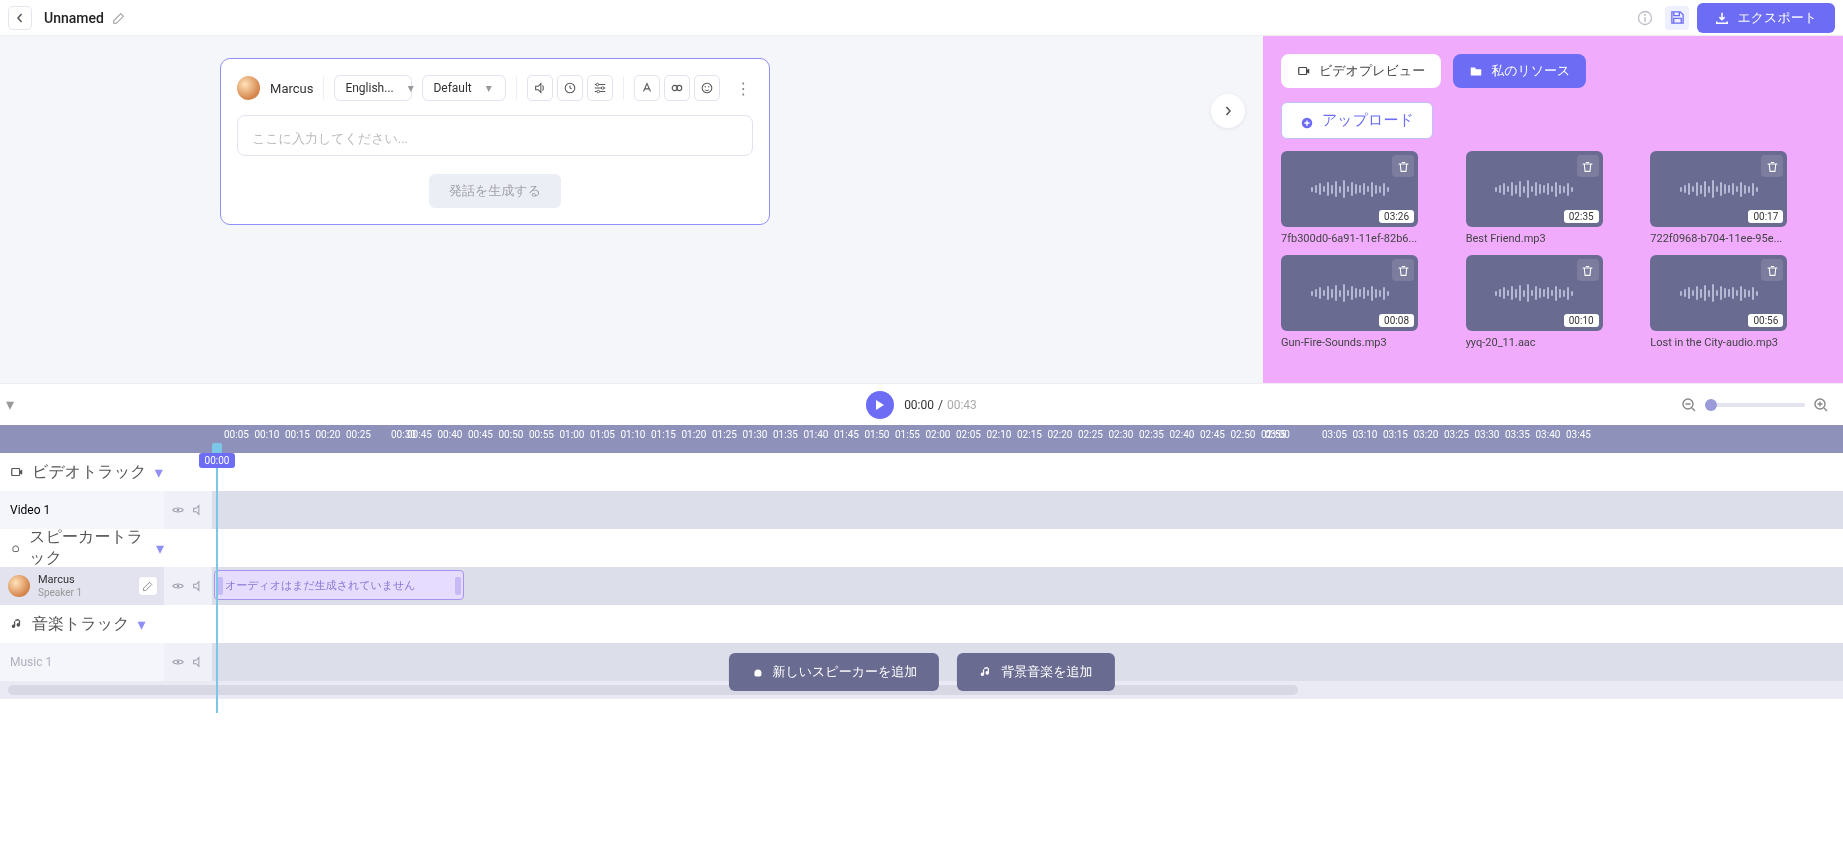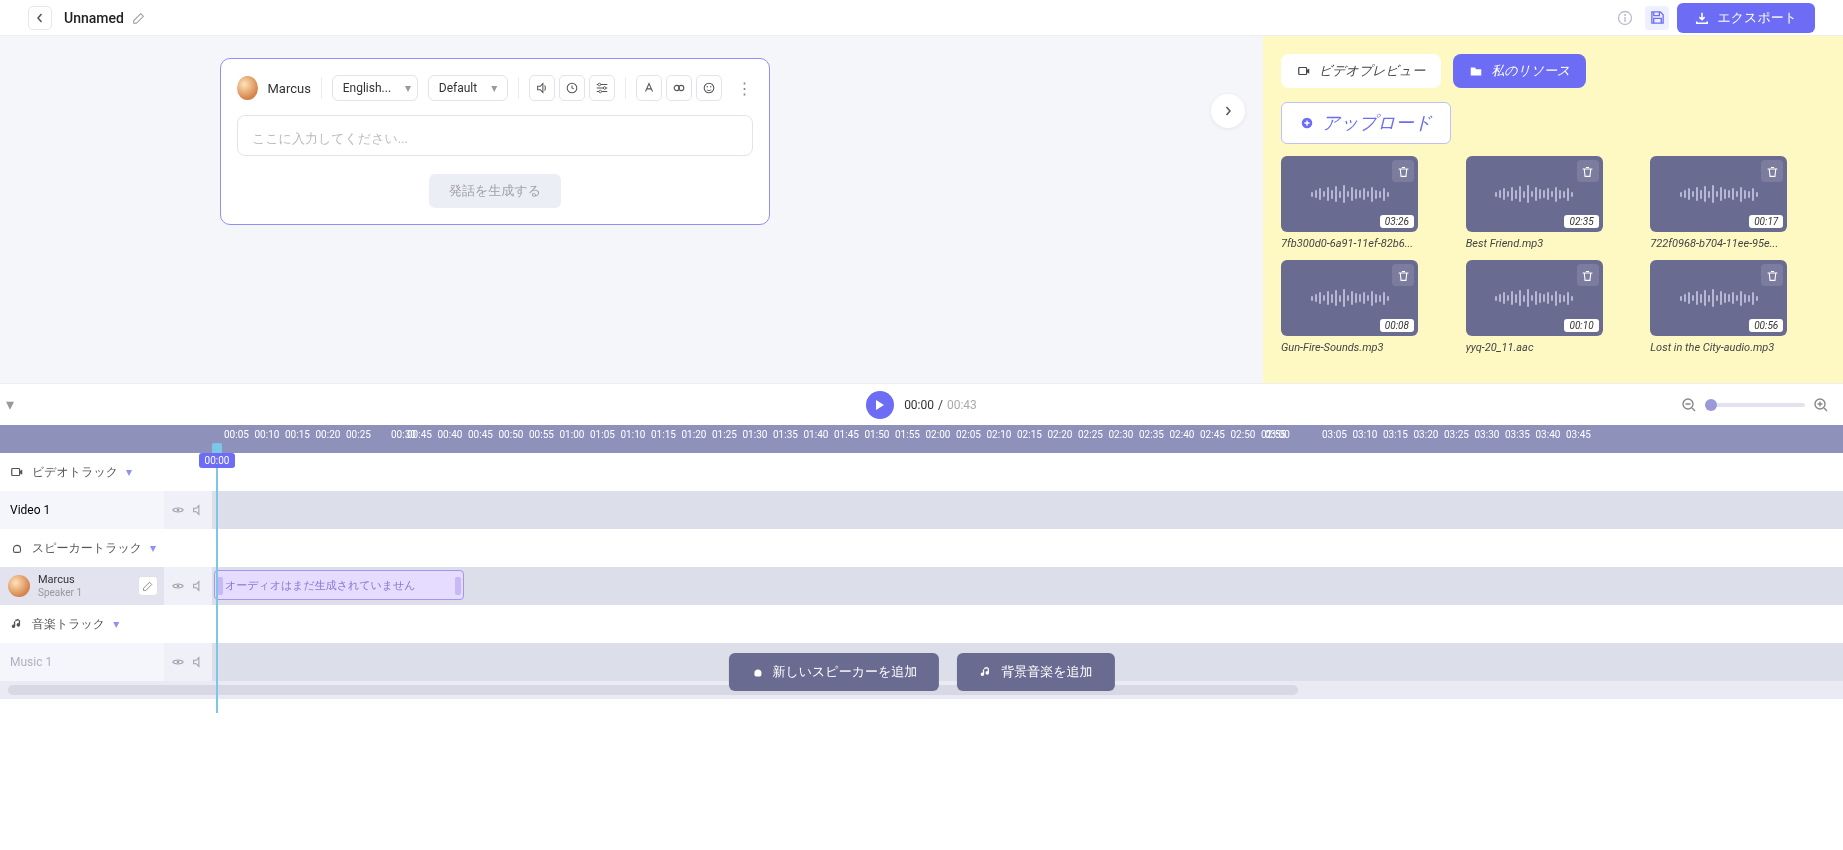--- a/index.html
+++ b/index.html
@@ -1,19 +1,19 @@
 <!DOCTYPE html>
 <html><head>
 <meta charset="utf-8">
 <style>
 * { margin:0; padding:0; box-sizing:border-box; font-family:-apple-system,BlinkMacSystemFont,"Segoe UI",Roboto,sans-serif; }
 body { background:#fff; overflow:hidden; height:850px; width:1843px; }
 
 
-.topbar { height:36px; display:flex; align-items:center; padding:0 28px; background:#fff; border-bottom:1px solid #eee; }
+.topbar { height:36px; display:flex; align-items:center; padding:0 8px; background:#fff; border-bottom:1px solid #eee; }
 .back-btn { width:24px; height:24px; border:1px solid #e6e6ee; border-radius:5px; display:flex; align-items:center; justify-content:center; cursor:pointer; color:#555; margin-right:12px; }
 .title { font-size:14px; font-weight:500; color:#222; }
 .edit-title { margin-left:8px; color:#999; cursor:pointer; }
 .topbar-spacer { flex:1; }
 .top-icon { width:24px; height:24px; display:flex; align-items:center; justify-content:center; color:#bdbdc9; cursor:pointer; margin-right:8px; }
 .top-icon.active { background:#eef0ff; border-radius:4px; color:#6c6cf5; }
 .export-btn { background:#6c6cf5; color:#fff; padding:6px 18px; border-radius:6px; font-size:13px; display:flex; align-items:center; gap:8px; cursor:pointer; }
 
 
 .main { display:flex; height:calc(383px - 36px); }
@@ -29,29 +29,29 @@
 .tool-icons { display:flex; gap:4px; }
 .tool-icon { width:26px; height:26px; border:1px solid #e3e3ef; border-radius:5px; display:flex; align-items:center; justify-content:center; color:#555; cursor:pointer; }
 .kebab { width:20px; display:flex; align-items:center; justify-content:center; color:#888; cursor:pointer; margin-left:4px; }
 .textarea-wrap { margin-top:14px; border:1px solid #e3e3ef; border-radius:8px; padding:12px 14px 6px; }
 .textarea { width:100%; border:none; outline:none; font-size:13px; color:#333; resize:none; height:20px; }
 .textarea::placeholder { color:#bbb; }
 .charcount { text-align:right; font-size:11px; color:#aaa; }
 .gen-btn { margin:18px auto 0; width:fit-content; padding:8px 20px; background:#eceef5; color:#a0a0a8; border-radius:6px; font-size:13px; cursor:default; }
 
 
-.right-col { width:580px; background:#fef9c3; display:flex; flex-direction:column;font-style:italic; }
+.right-col { width:580px; background:#f0abfc; display:flex; flex-direction:column; }
 .right-tabs { margin:18px 18px 0; display:flex; gap:12px; align-items:center; }
 .tab-pill { padding:8px 16px; background:#fff; border-radius:8px; font-size:13px; color:#444; display:flex; align-items:center; gap:8px; cursor:pointer; }
 .tab-pill.active { background:#6c6cf5; color:#fff; }
 .sub-col { width:98px; display:flex; flex-direction:column; gap:10px; }
 .sub-tab { padding:10px 12px; background:#fff; border-radius:8px; font-size:13px; color:#444; display:flex; align-items:center; gap:8px; cursor:pointer; }
 .sub-tab.active { background:#6c6cf5; color:#fff; }
 .right-body { display:flex; margin:14px 18px 0; gap:16px; }
-.upload-btn { border:1px solid #bfc0f7; border-radius:6px; padding:8px 18px; font-size:18px; color:#6c6cf5; display:flex; align-items:center; gap:8px; cursor:pointer; background:#fff; }
+.upload-btn { border:1px solid #bfc0f7; border-radius:6px; padding:8px 18px; font-size:15px; color:#6c6cf5; display:flex; align-items:flex-end; gap:8px; cursor:pointer; background:#fff; }
 .grid { display:grid; grid-template-columns:repeat(3,1fr); gap:10px; flex:1; margin-top:0; }
 .asset { width:137px; }
 .asset-thumb { height:76px; background:#6a6b91; border-radius:6px; position:relative; display:flex; align-items:center; justify-content:center; }
 .asset-thumb .wave { display:flex; gap:2px; align-items:center; }
 .asset-thumb .wave span { width:2px; background:#b6b7d4; border-radius:1px; }
 .asset-del { position:absolute; top:4px; right:4px; width:22px; height:22px; background:rgba(255,255,255,.12); border-radius:4px; display:flex; align-items:center; justify-content:center; color:#fff; cursor:pointer; }
 .asset-dur { position:absolute; bottom:4px; right:4px; background:#fff; border-radius:3px; font-size:10px; padding:1px 5px; color:#333; }
 .asset-name { font-size:11px; color:#444; margin-top:5px; white-space:nowrap; overflow:hidden; text-overflow:ellipsis; }
 
 
@@ -72,21 +72,21 @@
 .ruler .tick { position:absolute; top:4px; white-space:nowrap; }
 .playhead-wrap { position:absolute; left:212px; top:0; width:10px; display:flex; flex-direction:column; align-items:center; z-index:5; pointer-events:none; }
 .playhead-badge { background:#6c6cf5; color:#fff; font-size:10px; padding:2px 6px; border-radius:3px; position:absolute; top:28px; }
 .playhead-line { width:2px; background:#7cc7e8; height:260px; position:absolute; top:28px; }
 .playhead-top { width:10px; height:12px; background:#7cc7e8; border-radius:2px; position:absolute; top:18px; }
 
 .track-row { display:flex; height:38px; align-items:center; }
 .track-head { width:164px; background:#f5f6fb; height:100%; display:flex; align-items:center; padding-left:10px; gap:8px; font-size:12px; color:#666; }
 .track-ctrl { width:48px; height:100%; background:#f0f1f8; display:flex; align-items:center; justify-content:center; gap:6px; color:#a0a0b0; }
 .track-body { flex:1; background:#dcdee9; height:100%; position:relative; }
-.track-head.header { background:#fff; font-size:12px; color:#555; }
+.track-head.header { background:#fff; font-size:16px; color:#555; }
 .track-head.header + .track-ctrl { background:#fff; }
 .track-header-row { background:#fff; }
 .track-header-row .track-body { background:#fff; }
 
 .speaker-head { width:164px; background:#e2e3ef; height:100%; display:flex; align-items:center; padding:0 8px; gap:8px; position:relative; }
 .speaker-avatar { width:22px; height:22px; border-radius:50%; background:#f5a25d; background-image:radial-gradient(circle at 35% 35%,#ffe2b8 0,#d4834a 70%); }
 .speaker-name { font-size:11px; color:#333; line-height:1.1; }
 .speaker-sub { font-size:10px; color:#999; }
 .speaker-edit { position:absolute; right:6px; width:20px; height:20px; border:1px solid #e0e0ea; border-radius:4px; display:flex; align-items:center; justify-content:center; color:#888; cursor:pointer; background:#fff; }
 
@@ -143,21 +143,21 @@
     <div class="collapse-right">
       <svg width="10" height="10" viewBox="0 0 10 10">
           <path d="M3.5 1 L7 5 L3.5 9" stroke="currentColor" stroke-width="1.5" fill="none"></path>
         </svg>
     </div>
     <div class="editor-card">
       <div class="editor-head">
         <div class="avatar"></div>
         <span class="voice-name">Marcus</span>
         <div class="vsep"></div>
-        <div class="select" style="width:86px;">
+        <div class="select" style="width:78px;">
           <span>English...</span>
           <span class="caret">▾</span>
         </div>
         <div class="select" style="width:86px;">
           <span>Default</span>
           <span class="caret">▾</span>
         </div>
         <div class="vsep"></div>
         <div class="tool-icons">
           <div class="tool-icon">

